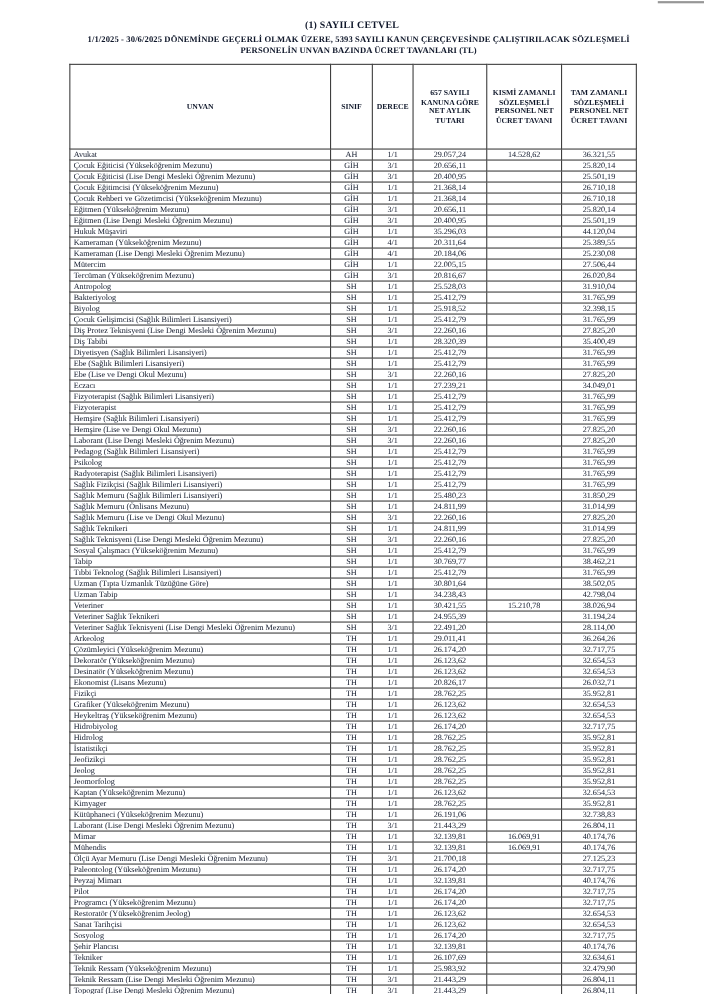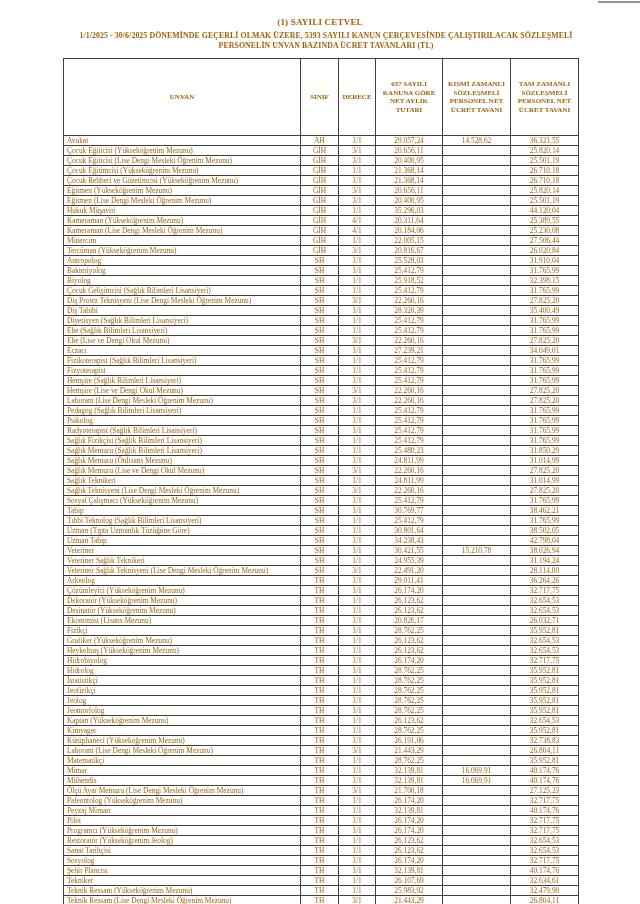--- a/index.html
+++ b/index.html
@@ -57,21 +57,21 @@
     line-height: 9px;
     white-space: nowrap;
     padding: 0;
   }
   td.unvan { text-align: left; padding-left: 3px !important; }
   td.num   { text-align: center; }
 </style>
 </head>
 <body>
 
-<div class="page" style="color: #a16207;">
+<div class="page" style="color: #0f172a;">
 
   <div class="scan-artifact"></div>
 
   <div class="doc-title">(1) SAYILI CETVEL</div>
 
   <div class="doc-subtitle">
     <div>1/1/2025 - 30/6/2025 DÖNEMİNDE GEÇERLİ OLMAK ÜZERE, 5393 SAYILI KANUN ÇERÇEVESİNDE ÇALIŞTIRILACAK SÖZLEŞMELİ</div>
     <div>PERSONELİN UNVAN BAZINDA ÜCRET TAVANLARI (TL)</div>
   </div>
 
@@ -265,21 +265,21 @@
         </tr>
         <tr>
           <td class="unvan">Eczacı</td>
           <td class="num">SH</td>
           <td class="num">1/1</td>
           <td class="num">27.239,21</td>
           <td class="num"></td>
           <td class="num">34.049,01</td>
         </tr>
         <tr>
-          <td class="unvan">Fizikoterapist (Sağlık Bilimleri Lisansiyeri)</td>
+          <td class="unvan">Fizyoterapist (Sağlık Bilimleri Lisansiyeri)</td>
           <td class="num">SH</td>
           <td class="num">1/1</td>
           <td class="num">25.412,79</td>
           <td class="num"></td>
           <td class="num">31.765,99</td>
         </tr>
         <tr>
           <td class="unvan">Fizyoterapist</td>
           <td class="num">SH</td>
           <td class="num">1/1</td>
@@ -583,28 +583,20 @@
           <td class="num"></td>
           <td class="num">32.738,83</td>
         </tr>
         <tr>
           <td class="unvan">Laborant (Lise Dengi Mesleki Öğrenim Mezunu)</td>
           <td class="num">TH</td>
           <td class="num">3/1</td>
           <td class="num">21.443,29</td>
           <td class="num"></td>
           <td class="num">26.804,11</td>
-        </tr>
-        <tr>
-          <td class="unvan">Matematikçi</td>
-          <td class="num">TH</td>
-          <td class="num">1/1</td>
-          <td class="num">28.762,25</td>
-          <td class="num"></td>
-          <td class="num">35.952,81</td>
         </tr>
         <tr>
           <td class="unvan">Mimar</td>
           <td class="num">TH</td>
           <td class="num">1/1</td>
           <td class="num">32.139,81</td>
           <td class="num">16.069,91</td>
           <td class="num">40.174,76</td>
         </tr>
         <tr>

